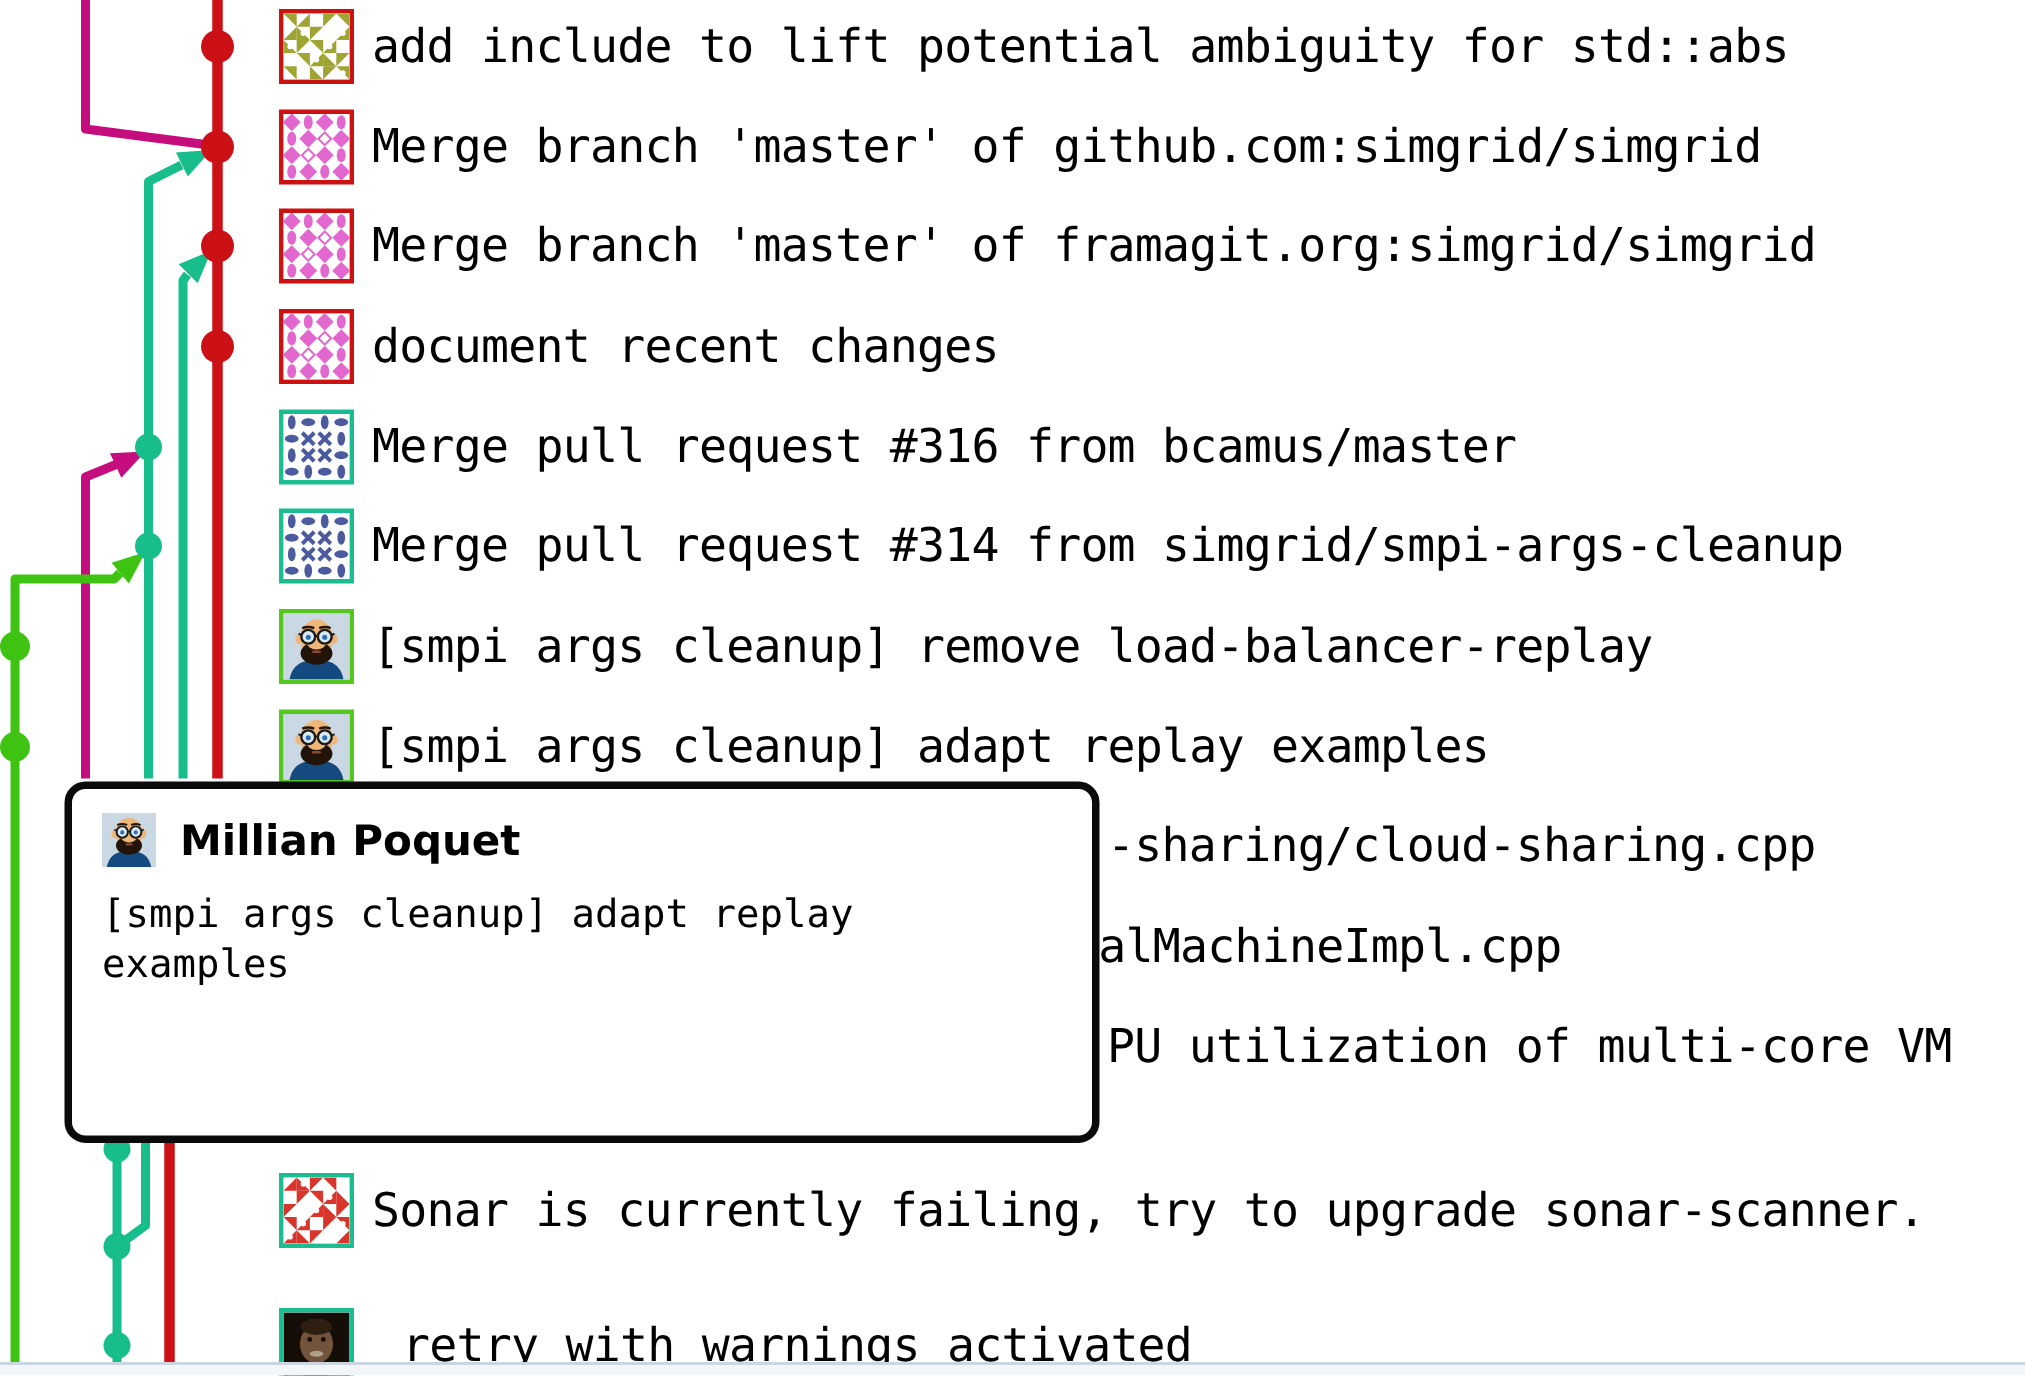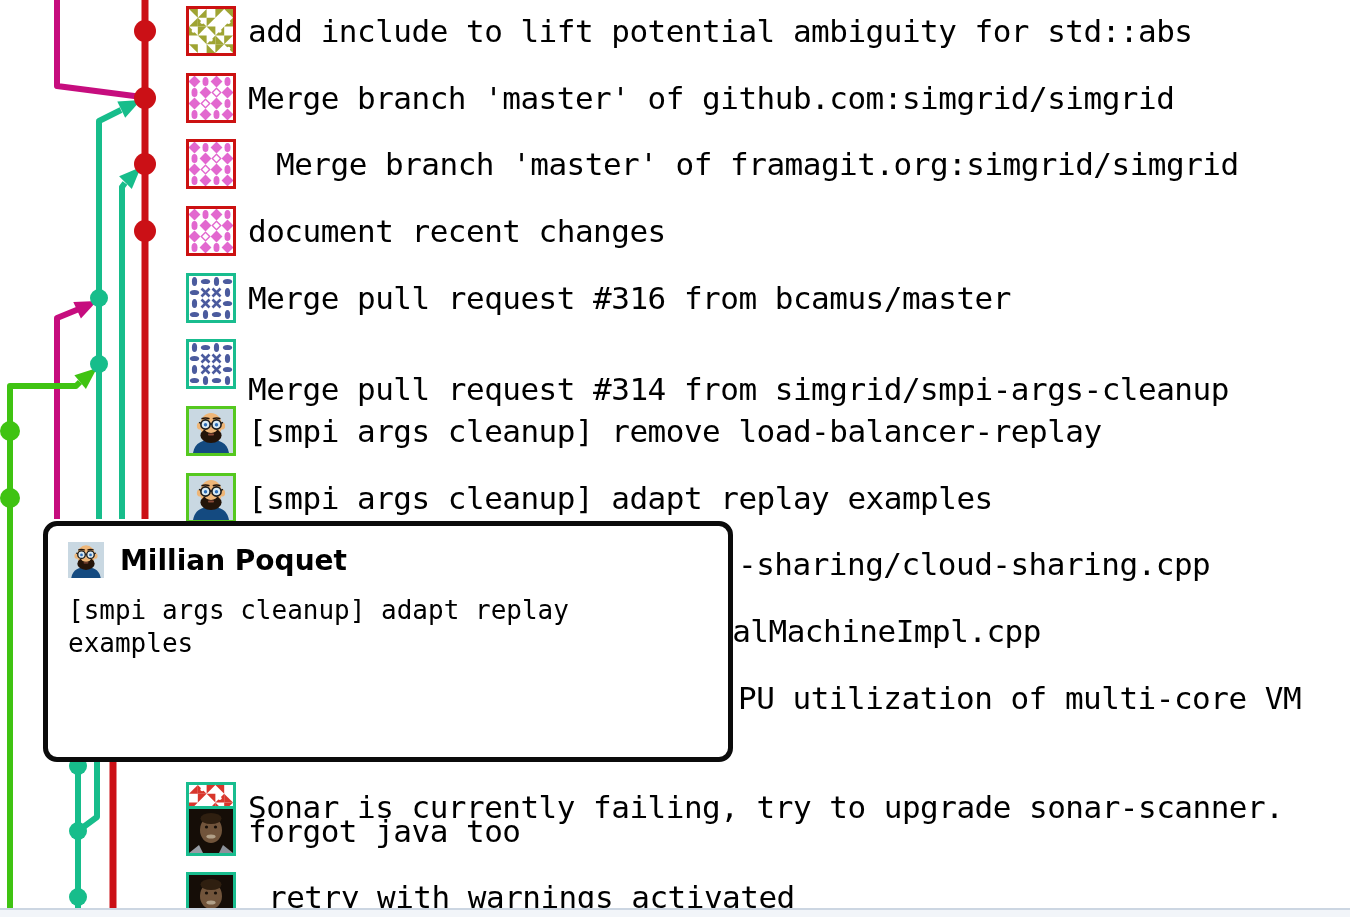--- a/index.html
+++ b/index.html
@@ -152,21 +152,21 @@
             <rect x="1.2999999999999998" y="23.3" width="8.4" height="8.4" fill="#e268cf" transform="rotate(45 5.5 27.5)"></rect>
             <rect x="13.5" y="24.5" width="6" height="6" fill="none" stroke="#e268cf" stroke-width="1.4" transform="rotate(45 16.5 27.5)"></rect>
             <rect x="23.3" y="23.3" width="8.4" height="8.4" fill="#e268cf" transform="rotate(45 27.5 27.5)"></rect>
             <ellipse cx="38.5" cy="27.5" rx="3" ry="4.6" fill="#e268cf"></ellipse>
             <ellipse cx="5.5" cy="38.5" rx="3" ry="4.6" fill="#e268cf"></ellipse>
             <rect x="12.3" y="34.3" width="8.4" height="8.4" fill="#e268cf" transform="rotate(45 16.5 38.5)"></rect>
             <ellipse cx="27.5" cy="38.5" rx="3" ry="4.6" fill="#e268cf"></ellipse>
             <rect x="34.3" y="34.3" width="8.4" height="8.4" fill="#e268cf" transform="rotate(45 38.5 38.5)"></rect>
           </svg>
         </div>
-        <span class="commit-message" style="left: 248px; margin-left: 28px;">Merge branch 'master' of framagit.org:simgrid/simgrid</span>
+        <span class="commit-message" style="left: 248px;">Merge branch 'master' of framagit.org:simgrid/simgrid</span>
       </div>
       <div class="commit-row" style="top: 197.95px;">
         <div class="avatar-box" style="border-color: rgb(204, 17, 17);">
           <svg width="44" height="44" viewBox="0 0 44 44" xmlns="http://www.w3.org/2000/svg">
             <rect width="44" height="44" fill="#ffffff"></rect>
             <rect x="1.2999999999999998" y="1.2999999999999998" width="8.4" height="8.4" fill="#e268cf" transform="rotate(45 5.5 5.5)"></rect>
             <ellipse cx="16.5" cy="5.5" rx="3" ry="4.6" fill="#e268cf"></ellipse>
             <rect x="23.3" y="1.2999999999999998" width="8.4" height="8.4" fill="#e268cf" transform="rotate(45 27.5 5.5)"></rect>
             <ellipse cx="38.5" cy="5.5" rx="3" ry="4.6" fill="#e268cf"></ellipse>
             <ellipse cx="5.5" cy="16.5" rx="3" ry="4.6" fill="#e268cf"></ellipse>
@@ -232,21 +232,21 @@
             <circle cx="16.5" cy="27.5" r="1.6" fill="#4b5b9e"></circle>
             <path d="M23.5 23.5 L31.5 31.5 M31.5 23.5 L23.5 31.5" stroke="#4b5b9e" stroke-width="2.6"></path>
             <circle cx="27.5" cy="27.5" r="1.6" fill="#4b5b9e"></circle>
             <ellipse cx="38.5" cy="27.5" rx="4.6" ry="2.6" fill="#4b5b9e"></ellipse>
             <ellipse cx="5.5" cy="38.5" rx="4.6" ry="2.6" fill="#4b5b9e"></ellipse>
             <ellipse cx="16.5" cy="38.5" rx="2.6" ry="4.6" fill="#4b5b9e"></ellipse>
             <ellipse cx="27.5" cy="38.5" rx="4.6" ry="2.6" fill="#4b5b9e"></ellipse>
             <ellipse cx="38.5" cy="38.5" rx="2.6" ry="4.6" fill="#4b5b9e"></ellipse>
           </svg>
         </div>
-        <span class="commit-message" style="left: 248px; margin-top: 25px;">Merge pull request #314 from simgrid/smpi-args-cleanup</span>
+        <span class="commit-message" style="left: 248px;">Merge pull request #314 from simgrid/smpi-args-cleanup</span>
       </div>
       <div class="commit-row" style="top: 397.9px;">
         <div class="avatar-box" style="border-color: rgb(85, 200, 31);">
           <svg width="44" height="44" viewBox="0 0 44 44" xmlns="http://www.w3.org/2000/svg">
             <rect width="44" height="44" fill="#c9d8e2"></rect>
             <path d="M4 44 C6 33 14 31 22 31 C30 31 38 33 40 44 Z" fill="#144a80"></path>
             <ellipse cx="10.5" cy="17" rx="2.6" ry="3.4" fill="#eeb678"></ellipse>
             <ellipse cx="33.5" cy="17" rx="2.6" ry="3.4" fill="#eeb678"></ellipse>
             <ellipse cx="22" cy="16.5" rx="11" ry="12.5" fill="#eeb678"></ellipse>
             <ellipse cx="22" cy="26.5" rx="10.6" ry="7.6" fill="#231409"></ellipse>
@@ -319,36 +319,20 @@
             <circle cx="39.6" cy="30.800000000000004" r="1.8" fill="#ffffff"></circle>
             <polygon points="0,44 8.8,44 8.8,35.2" fill="#d8362c"></polygon>
             <circle cx="4.4" cy="39.6" r="1.8" fill="#ffffff"></circle>
             <polygon points="8.8,35.2 8.8,44 17.6,44" fill="#d8362c"></polygon>
             <polygon points="17.6,35.2 26.400000000000002,35.2 17.6,44" fill="#d8362c"></polygon>
             <polygon points="35.2,44 44,44 44,35.2" fill="#d8362c"></polygon>
           </svg>
         </div>
         <span class="commit-message" style="left: 248px;">Sonar is currently failing, try to upgrade sonar-scanner.</span>
       </div>
-      <div class="commit-row" style="top: 797.8px;">
-        <div class="avatar-box" style="border-color: rgb(25, 189, 143);">
-          <svg width="44" height="44" viewBox="0 0 44 44" xmlns="http://www.w3.org/2000/svg">
-            <rect width="44" height="44" fill="#1a1109"></rect>
-            <ellipse cx="22" cy="21" rx="11" ry="13" fill="#8a6748"></ellipse>
-            <ellipse cx="22" cy="9.5" rx="10.5" ry="5.5" fill="#3a2614"></ellipse>
-            <circle cx="17.5" cy="18" r="1.6" fill="#1c120a"></circle>
-            <circle cx="26.5" cy="18" r="1.6" fill="#1c120a"></circle>
-            <ellipse cx="22" cy="27.5" rx="4.6" ry="2" fill="#d8c4a6"></ellipse>
-            <path d="M0 44 L10 36 L14 44 Z" fill="#b9c0ca"></path>
-            <path d="M44 44 L34 36 L30 44 Z" fill="#aab1bc"></path>
-            <rect width="44" height="44" fill="#000000" opacity="0.18"></rect>
-          </svg>
-        </div>
-        <span class="commit-message" style="left: 248px;">forgot java too</span>
-      </div>
       <div class="commit-row" style="top: 864.45px;">
         <div class="avatar-box" style="border-color: rgb(25, 189, 143);">
           <svg width="44" height="44" viewBox="0 0 44 44" xmlns="http://www.w3.org/2000/svg">
             <rect width="44" height="44" fill="#1a1109"></rect>
             <ellipse cx="22" cy="21" rx="11" ry="13" fill="#8a6748"></ellipse>
             <ellipse cx="22" cy="9.5" rx="10.5" ry="5.5" fill="#3a2614"></ellipse>
             <circle cx="17.5" cy="18" r="1.6" fill="#1c120a"></circle>
             <circle cx="26.5" cy="18" r="1.6" fill="#1c120a"></circle>
             <ellipse cx="22" cy="27.5" rx="4.6" ry="2" fill="#d8c4a6"></ellipse>
             <path d="M0 44 L10 36 L14 44 Z" fill="#b9c0ca"></path>

